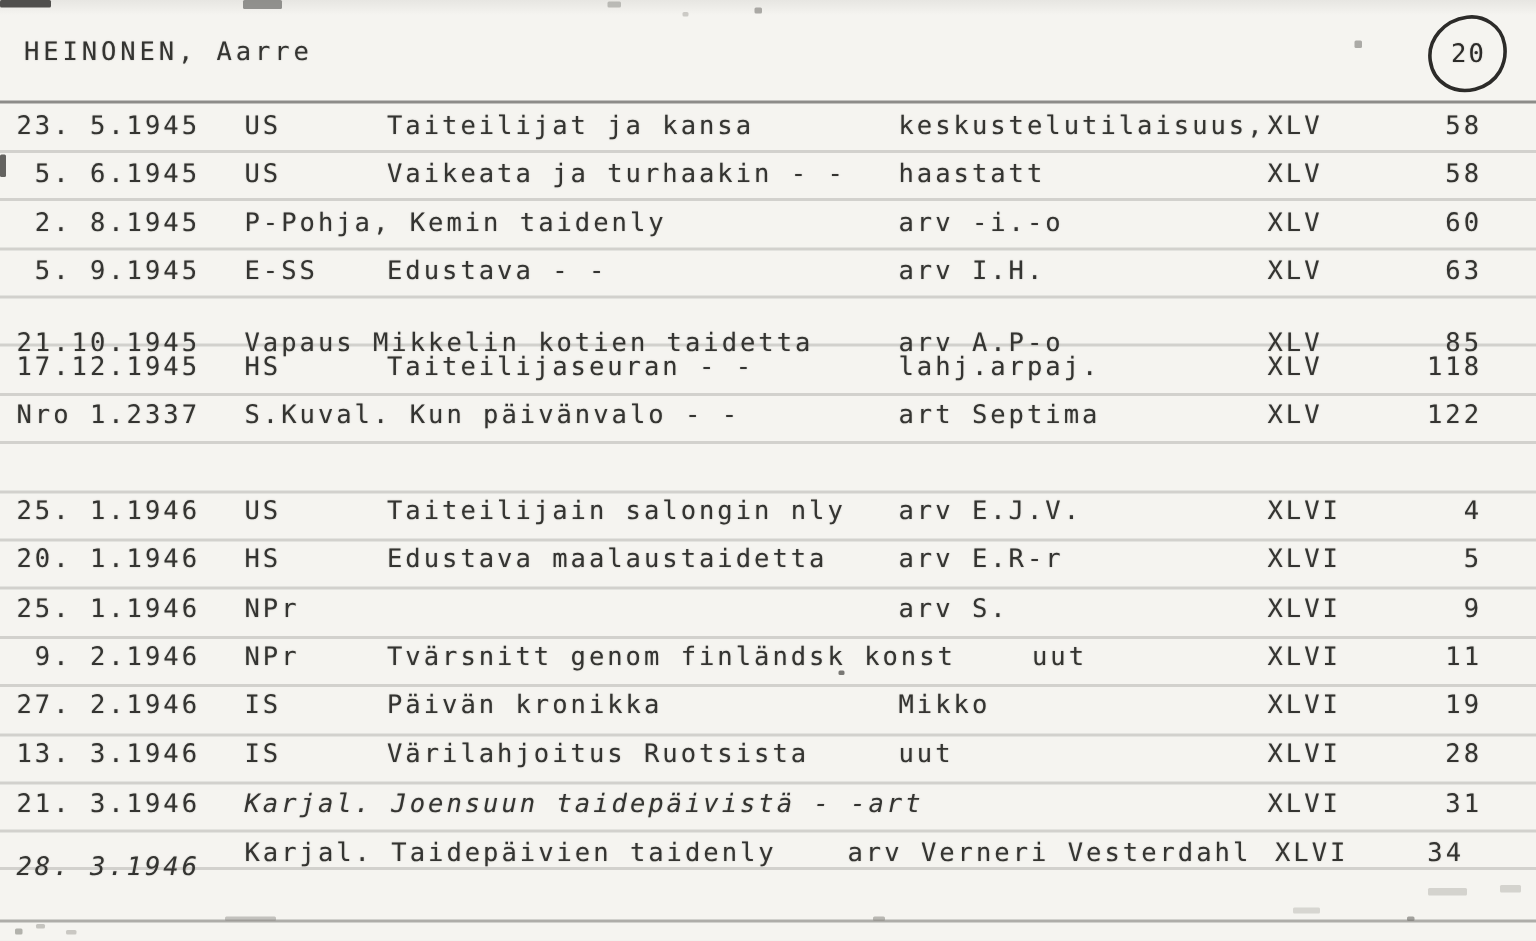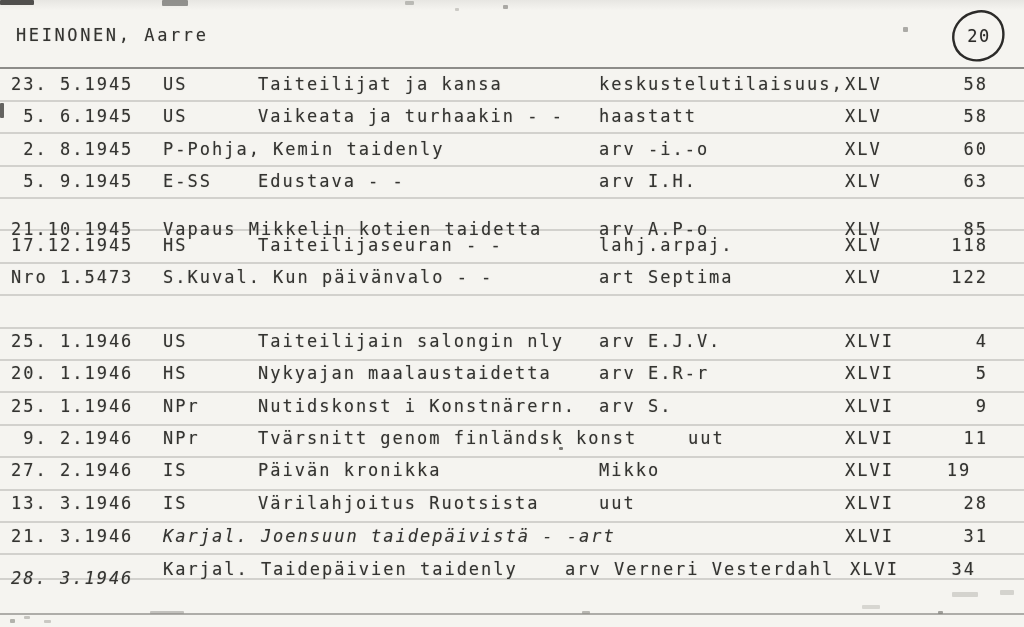--- a/index.html
+++ b/index.html
@@ -117,65 +117,64 @@
       </div>
       <div class="row" style="top: 237px;">
         <span class="t" style="left: 11px; top: 0px;">17.12.1945</span>
         <span class="t" style="left: 163px; top: 0px;">HS</span>
         <span class="t" style="left: 258px; top: 0px;">Taiteilijaseuran - -</span>
         <span class="t" style="left: 599px; top: 0px;">lahj.arpaj.</span>
         <span class="t" style="left: 845px; top: 0px;">XLV</span>
         <span class="t pagecol" style="left: 930px; top: 0px; width: 58px;">118</span>
       </div>
       <div class="row" style="top: 269px;">
-        <span class="t" style="left: 11px; top: 0px;">Nro 1.5473</span>
+        <span class="t" style="left: 11px; top: 0px;">Nro 1.2337</span>
         <span class="t" style="left: 163px; top: 0px;">S.Kuval. Kun päivänvalo - -</span>
         <span class="t" style="left: 599px; top: 0px;">art Septima</span>
         <span class="t" style="left: 845px; top: 0px;">XLV</span>
         <span class="t pagecol" style="left: 930px; top: 0px; width: 58px;">122</span>
       </div>
       <div class="row" style="top: 333px;">
         <span class="t" style="left: 11px; top: 0px;">25. 1.1946</span>
         <span class="t" style="left: 163px; top: 0px;">US</span>
         <span class="t" style="left: 258px; top: 0px;">Taiteilijain salongin nly</span>
         <span class="t" style="left: 599px; top: 0px;">arv E.J.V.</span>
         <span class="t" style="left: 845px; top: 0px;">XLVI</span>
         <span class="t pagecol" style="left: 930px; top: 0px; width: 58px;">4</span>
       </div>
       <div class="row" style="top: 365px;">
         <span class="t" style="left: 11px; top: 0px;">20. 1.1946</span>
         <span class="t" style="left: 163px; top: 0px;">HS</span>
-        <span class="t" style="left: 258px; top: 0px;">Nykyajan maalaustaidetta</span>
+        <span class="t" style="left: 258px; top: 0px;">Edustava maalaustaidetta</span>
         <span class="t" style="left: 599px; top: 0px;">arv E.R-r</span>
         <span class="t" style="left: 845px; top: 0px;">XLVI</span>
         <span class="t pagecol" style="left: 930px; top: 0px; width: 58px;">5</span>
       </div>
       <div class="row" style="top: 398px;">
         <span class="t" style="left: 11px; top: 0px;">25. 1.1946</span>
         <span class="t" style="left: 163px; top: 0px;">NPr</span>
-        <span class="t" style="left: 258px; top: 0px;">Nutidskonst i Konstnärern.</span>
         <span class="t" style="left: 599px; top: 0px;">arv S.</span>
         <span class="t" style="left: 845px; top: 0px;">XLVI</span>
         <span class="t pagecol" style="left: 930px; top: 0px; width: 58px;">9</span>
       </div>
       <div class="row" style="top: 430px;">
         <span class="t" style="left: 11px; top: 0px;"> 9. 2.1946</span>
         <span class="t" style="left: 163px; top: 0px;">NPr</span>
         <span class="t" style="left: 258px; top: 0px;">Tvärsnitt genom finländsk konst</span>
         <span class="t" style="left: 688px; top: 0px;">uut</span>
         <span class="t" style="left: 845px; top: 0px;">XLVI</span>
         <span class="t pagecol" style="left: 930px; top: 0px; width: 58px;">11</span>
       </div>
       <div class="row" style="top: 462px;">
         <span class="t" style="left: 11px; top: 0px;">27. 2.1946</span>
         <span class="t" style="left: 163px; top: 0px;">IS</span>
         <span class="t" style="left: 258px; top: 0px;">Päivän kronikka</span>
         <span class="t" style="left: 599px; top: 0px;">Mikko</span>
         <span class="t" style="left: 845px; top: 0px;">XLVI</span>
-        <span class="t pagecol" style="left: 930px; top: 0px; width: 58px; text-align: center;">19</span>
+        <span class="t pagecol" style="left: 930px; top: 0px; width: 58px;">19</span>
       </div>
       <div class="row" style="top: 495px;">
         <span class="t" style="left: 11px; top: 0px;">13. 3.1946</span>
         <span class="t" style="left: 163px; top: 0px;">IS</span>
         <span class="t" style="left: 258px; top: 0px;">Värilahjoitus Ruotsista</span>
         <span class="t" style="left: 599px; top: 0px;">uut</span>
         <span class="t" style="left: 845px; top: 0px;">XLVI</span>
         <span class="t pagecol" style="left: 930px; top: 0px; width: 58px;">28</span>
       </div>
       <div class="row" style="top: 528px;">

